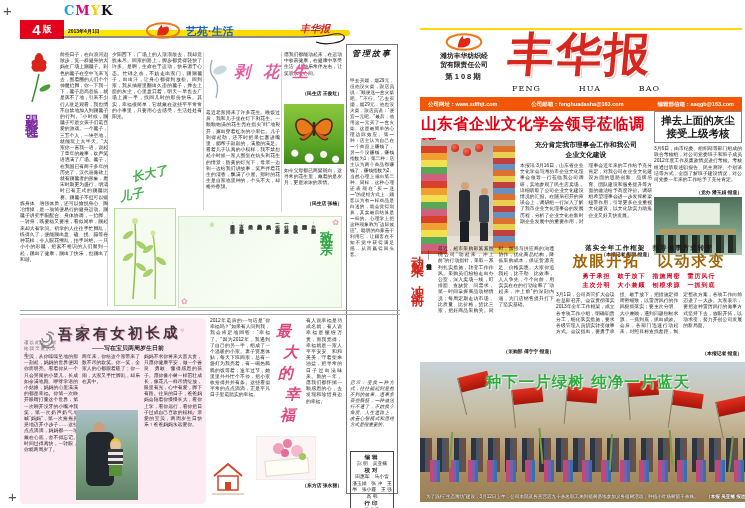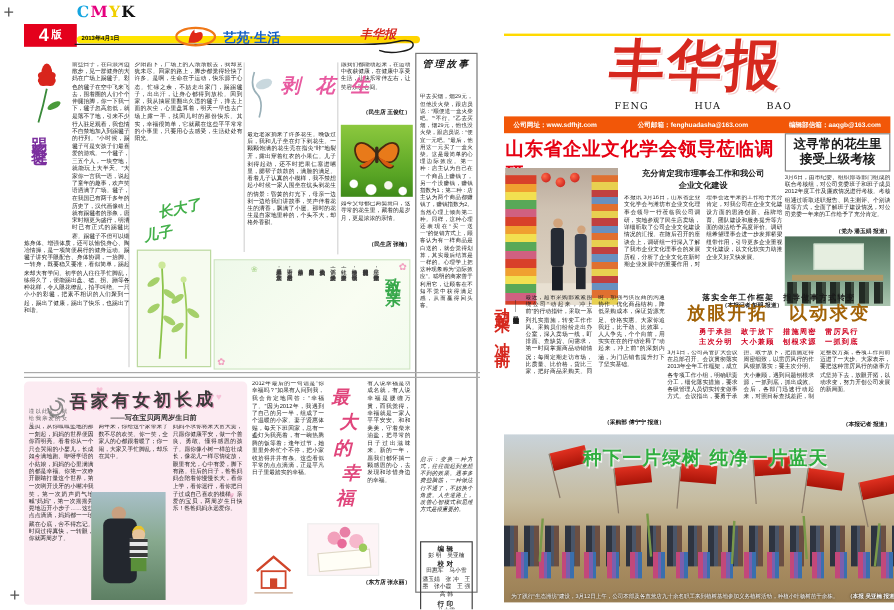--- a/index.html
+++ b/index.html
@@ -273,38 +273,47 @@
     <span class="blossom" style="left:26px;top:2px;width:9px;height:9px;background:#e87fa6;"></span>
     <span class="blossom" style="left:34px;top:8px;width:12px;height:12px;background:#f6b8cc;"></span>
     <span class="blossom" style="left:24px;top:12px;width:8px;height:8px;background:#e8699a;"></span>
     <span class="blossom" style="left:42px;top:16px;width:7px;height:7px;background:#9ccb5a;"></span>
   </div>
   <div class="abs body" style="left:306px;top:318px;width:36px;height:152px;">有人说幸福是功成名就，有人说幸福是腰缠万贯，而我觉得，幸福就是一家人平平安安、和和美美，守着柴米油盐，把寻常的日子过出滋味来。新的一年，愿我们都怀揣一颗感恩的心，去发现和珍惜身边的幸福。</div>
   <div class="abs byline" style="left:276px;top:482px;width:66px;">（东方店 张永丽）</div>
 
   <div class="abs" style="left:420px;top:28px;width:322px;height:2px;background:#ffd900;"></div>
 
+  <div class="abs" style="left:420px;top:32px;width:88px;height:62px;text-align:center;">
+    <svg width="40" height="20" viewBox="0 0 40 22" style="display:block;margin:0 auto;">
+      <ellipse cx="20" cy="11" rx="19" ry="8.5" fill="none" stroke="#f07818" stroke-width="2.2"></ellipse>
+      <path d="M13 17 Q14 7 19 4 Q18 9 22 7 Q27 5 27 10 Q27 16 19 17 Z" fill="#e02818"></path>
+    </svg>
+    <div class="mast-company">潍坊丰华纺织经</div>
+    <div class="mast-company">贸有限责任公司</div>
+    <div style="font-size:7.5px;font-weight:bold;margin-top:3px;letter-spacing:2px;">第108期</div>
+  </div>
 
   <div class="abs bigtitle" style="left:508px;top:26px;width:158px;">丰华报</div>
   <div class="abs serif" style="left:512px;top:84px;width:148px;display:flex;justify-content:space-between;font-size:8px;letter-spacing:1px;">
     <span>FENG</span>
     <span>HUA</span>
     <span>BAO</span>
   </div>
 
 
   <div class="abs contactbar" style="left:420px;top:97px;width:322px;height:14px;">
     <span>公司网址：www.sdfhjt.com</span>
     <span>公司邮箱：fenghuadasha@163.com</span>
     <span>编辑部信箱：aaqgb@163.com</span>
   </div>
 
   <div class="abs headline" style="left:421px;top:114px;width:232px;">山东省企业文化学会领导莅临调研</div>
   <div class="abs assessbox" style="left:654px;top:111px;width:88px;height:32px;">
-    <span>这寻常的花生里</span>
+    <span>掸去上面的灰尘</span>
     <span>接受上级考核</span>
   </div>
 
   <div class="photo sp" style="left:421px;top:140px;width:94px;height:114px;">
     <div class="sp-shelfL"></div>
     <div class="sp-shelfR"></div>
     <div class="sp-floor"></div>
     <span class="lant" style="left:30px;top:4px;"></span>
     <span class="lant" style="left:42px;top:8px;"></span>
     <span class="lant" style="left:54px;top:4px;"></span>

